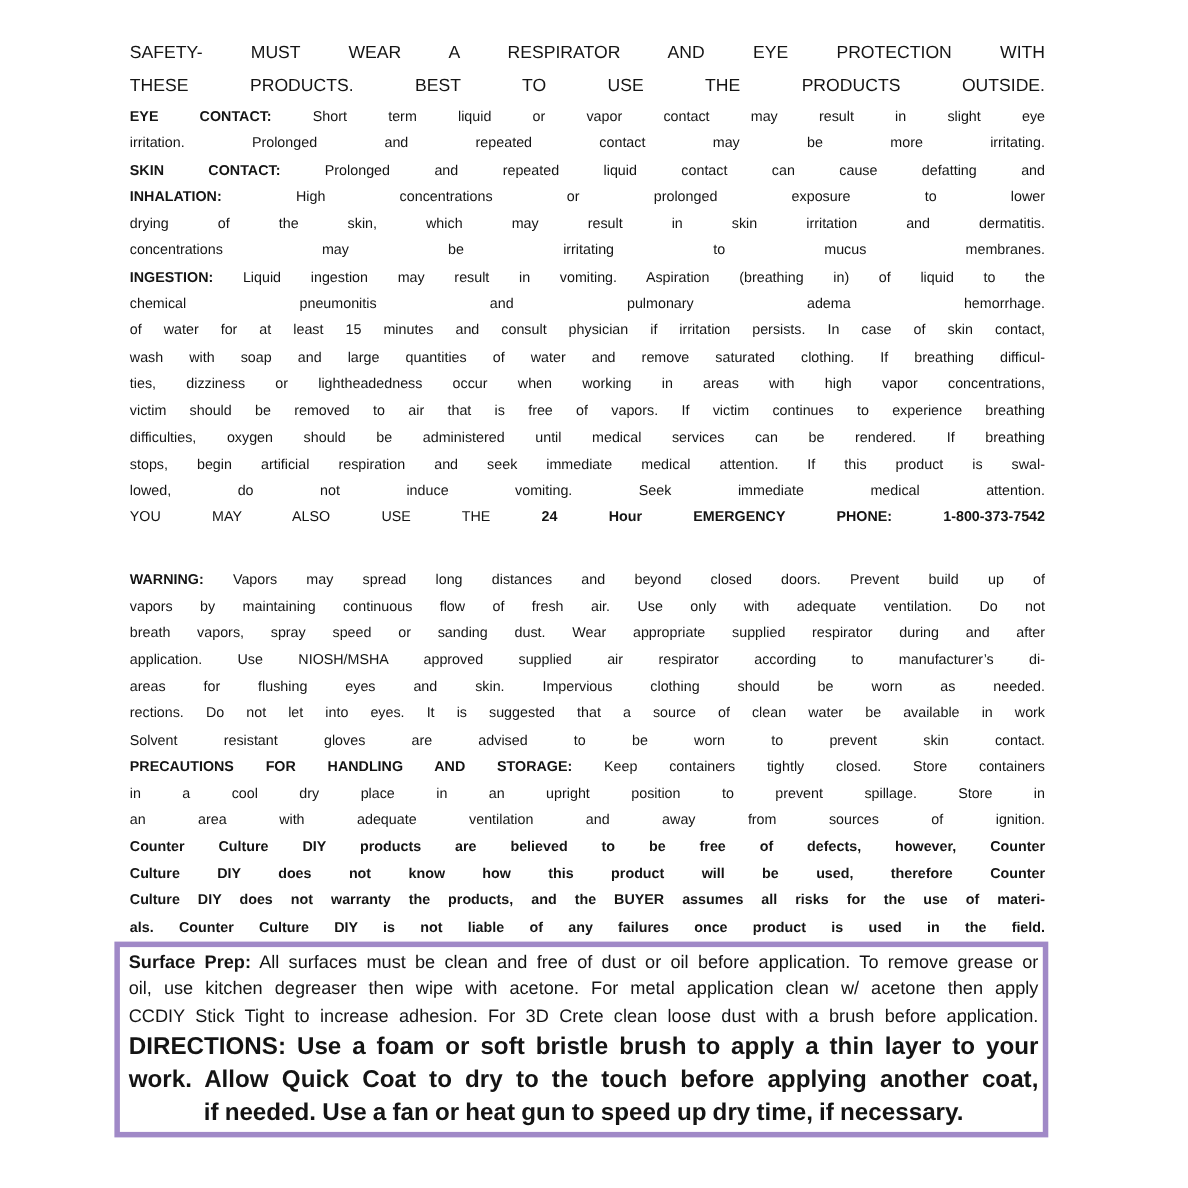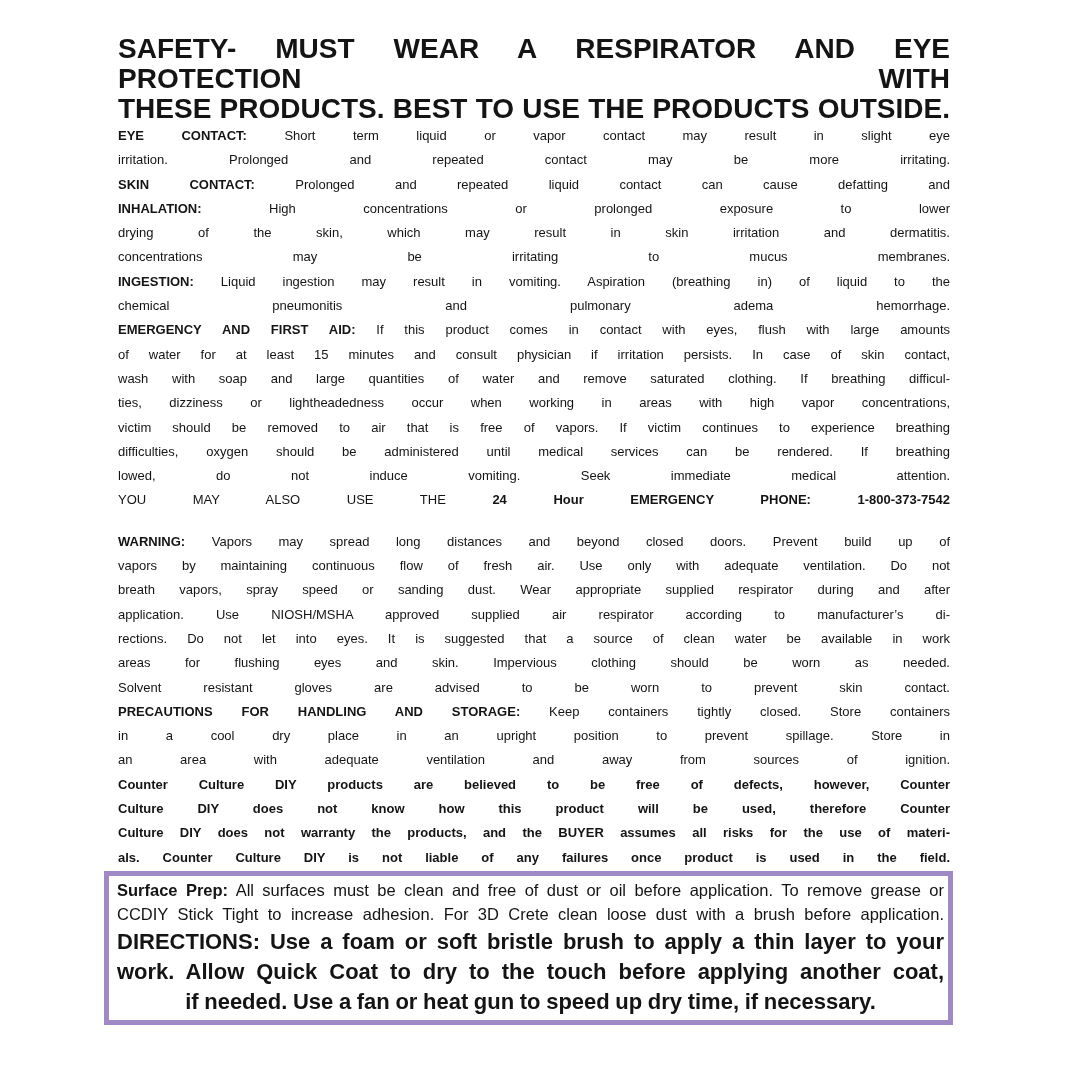--- a/index.html
+++ b/index.html
@@ -3,30 +3,30 @@
 <meta charset="utf-8">
 <style>
   html,body{margin:0;padding:0;}
   body{
     width:1080px;height:1080px;background:#ffffff;color:#141414;
     font-family:"Liberation Sans", sans-serif;
     -webkit-font-smoothing:antialiased;overflow:hidden;position:relative;
   }
   .col{position:absolute;left:118px;top:34px;width:832px;}
   .h-line{
-    font-weight:bold;font-size:28px;line-height:30px;
+    font-weight:normal;font-size:16px;line-height:30px;
     text-align:justify;text-align-last:justify;white-space:normal;
   }
   .ln{
     font-size:13px;line-height:24.3px;
     text-align:justify;text-align-last:justify;word-spacing:-0.3px;
   }
   .b{font-weight:bold;}
   .bi{font-weight:bold;}
-  .warning-sec{margin-top:17px;}
+  .warning-sec{margin-top:32px;}
   .prep-box{
     border:5px solid #a089c7;
     margin-left:-14px;margin-right:-3px;margin-top:1px;
     padding:2px 4px 3px 8px;
     background:#ffffff;
   }
   .sp-ln{
     font-size:16.5px;line-height:24.3px;
     text-align:justify;text-align-last:justify;word-spacing:-0.8px;
   }
@@ -46,48 +46,49 @@
 
   <div>
     <div class="ln"><span class="b">EYE CONTACT:</span> <span>Short term liquid or vapor contact may result in slight eye</span></div>
     <div class="ln"><span>irritation.  Prolonged and repeated contact may be more irritating.</span></div>
     <div class="ln"><span class="b">SKIN CONTACT:</span> <span>Prolonged and repeated liquid contact can cause defatting and</span></div>
     <div class="ln"><span class="b">INHALATION:</span> <span>High concentrations or prolonged exposure to lower</span></div>
     <div class="ln"><span>drying of the skin, which may result in skin irritation and dermatitis.</span></div>
     <div class="ln"><span>concentrations may be irritating to mucus membranes.</span></div>
     <div class="ln"><span class="b">INGESTION:</span> <span>Liquid ingestion may result in vomiting.  Aspiration (breathing in) of liquid to the</span></div>
     <div class="ln"><span>chemical pneumonitis and pulmonary adema hemorrhage.</span></div>
-    <div class="ln"><span class="b">EMERGENCY AND FIRST AID:</span> <span>If this product comes in contact with eyes, flush with large amounts</span></div>
     <div class="ln"><span>of water for at least 15 minutes and consult physician if irritation persists. In case of skin contact,</span></div>
     <div class="ln"><span>wash with soap and large quantities of water and remove saturated clothing.  If breathing difficul-</span></div>
     <div class="ln"><span>ties, dizziness or lightheadedness occur when working in areas with high vapor concentrations,</span></div>
     <div class="ln"><span>victim should be removed to air that is free of vapors.  If victim continues to experience breathing</span></div>
     <div class="ln"><span>difficulties, oxygen should be administered until medical services can be rendered.  If breathing</span></div>
+    <div class="ln"><span>stops, begin artificial respiration and seek immediate medical attention.  If this product is swal-</span></div>
     <div class="ln"><span>lowed, do not induce vomiting.  Seek immediate medical attention.</span></div>
     <div class="ln"><span>YOU MAY ALSO USE THE</span> <span class="b">24 Hour EMERGENCY PHONE:</span> <span class="b">1-800-373-7542</span></div>
   </div>
 
   <div class="warning-sec">
     <div class="ln"><span class="b">WARNING:</span> <span>Vapors may spread long distances and beyond closed doors.  Prevent build up of</span></div>
     <div class="ln"><span>vapors by maintaining continuous flow of fresh air.  Use only with adequate ventilation.  Do not</span></div>
     <div class="ln"><span>breath vapors, spray speed or sanding dust.  Wear appropriate supplied respirator during and after</span></div>
     <div class="ln"><span>application.  Use NIOSH/MSHA approved supplied air respirator according to manufacturer’s di-</span></div>
+    <div class="ln"><span>areas for flushing eyes and skin.  Impervious clothing should be worn as needed.</span></div>
     <div class="ln"><span>rections.  Do not let into eyes.  It is suggested that a source of clean water be available in work</span></div>
-    <div class="ln"><span>areas for flushing eyes and skin.  Impervious clothing should be worn as needed.</span></div>
     <div class="ln"><span>Solvent resistant gloves are advised to be worn to prevent skin contact.</span></div>
     <div class="ln"><span class="b">PRECAUTIONS FOR HANDLING AND STORAGE:</span> <span>Keep containers tightly closed.  Store containers</span></div>
     <div class="ln"><span>in a cool dry place in an upright position to prevent spillage.  Store in</span></div>
     <div class="ln"><span>an area with adequate ventilation and away from sources of ignition.</span></div>
     <div class="ln"><span class="bi">Counter Culture DIY products are believed to be free of defects, however, Counter</span></div>
     <div class="ln"><span class="bi">Culture DIY does not know how this product will be used, therefore Counter</span></div>
     <div class="ln"><span class="bi">Culture DIY does not warranty the products, and the BUYER assumes all risks for the use of materi-</span></div>
     <div class="ln"><span class="bi">als.  Counter Culture DIY is not liable of any failures once product is used in the field.</span></div>
   </div>
 
   <div class="prep-box">
     <div class="sp-ln"><span class="b">Surface Prep:</span> <span>All surfaces must be clean and free of dust or oil before application.  To remove grease or</span></div>
+    <div class="sp-ln"><span>oil, use kitchen degreaser then wipe with acetone.  For metal application clean w/ acetone then apply</span></div>
     <div class="sp-ln"><span>CCDIY Stick Tight to increase adhesion. For 3D Crete clean loose dust with a brush before application.</span></div>
     <div class="dir">DIRECTIONS:  Use a foam or soft bristle brush to apply a thin layer to your</div>
     <div class="dir">work.  Allow Quick Coat to dry to the touch before applying another coat,</div>
     <div class="dir dir-last">if needed.  Use a fan or heat gun to speed up dry time, if necessary.</div>
   </div>
 
 </div>
 
 </body></html>

